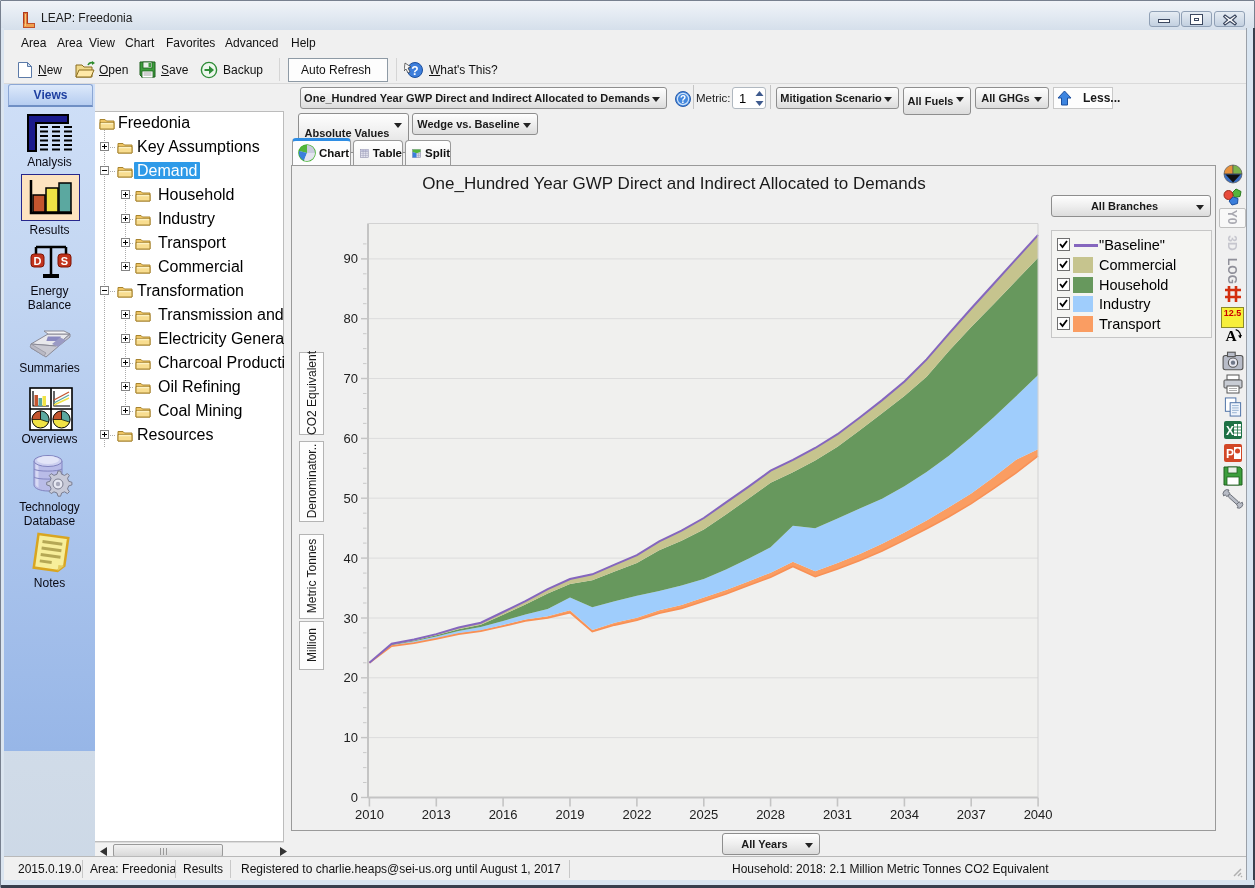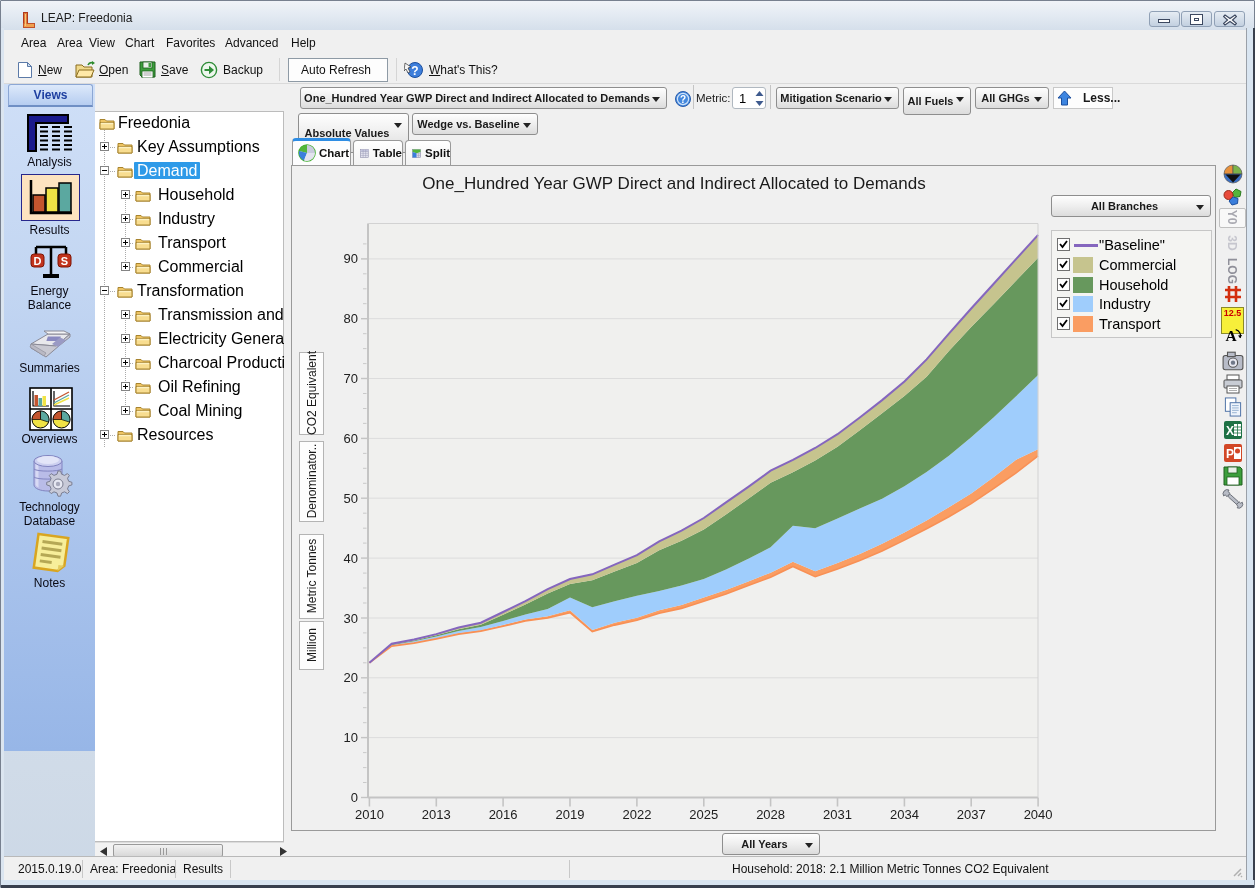--- a/index.html
+++ b/index.html
@@ -597,21 +597,21 @@
 
   <div class="abs" style="left:3px;top:124px;width:27px;height:20px;background:#f8f8f8;border:1px solid #c0c0c0;border-radius:2px;"></div>
   <div class="rtext" style="top:126px;transform:rotate(90deg);color:#a8a8b0;">Y0</div>
   <div class="rtext" style="top:152px;transform:rotate(90deg);color:#c6c6ce;">3D</div>
   <div class="rtext" style="top:180px;transform:rotate(90deg);color:#90909a;">LOG</div>
 
   <svg class="ricon" style="top:200px" width="20" height="20" viewBox="0 0 20 20">
     <path d="M6 2 V18 M13 2 V18 M2 6 H18 M2 13 H18" stroke="#d32f0f" stroke-width="2.6"></path>
   </svg>
 
-  <div class="abs" style="left:5px;top:223px;width:23px;height:27px;background:#f7ef3a;border:1px solid #8a8a2a;color:#c00;font-size:9px;font-weight:bold;text-align:center;line-height:11px;">12.5</div>
+  <div class="abs" style="left:5px;top:223px;width:23px;height:21px;background:#f7ef3a;border:1px solid #8a8a2a;color:#c00;font-size:9px;font-weight:bold;text-align:center;line-height:11px;">12.5</div>
 
   <svg class="ricon" style="top:242px" width="22" height="22" viewBox="0 0 22 22">
     <text x="9" y="17" font-size="17" font-weight="bold" fill="#000" text-anchor="middle" font-family="Liberation Serif">A</text>
     <path d="M14 4 a7 7 0 0 1 5 9" fill="none" stroke="#000" stroke-width="1.4"></path>
     <path d="M21 10 l-2.2 3.4 -2.2 -3 z" fill="#000"></path>
   </svg>
 
   <svg class="ricon" style="top:267px" width="20" height="18" viewBox="0 0 20 18">
     <rect x="1" y="4" width="18" height="13" rx="2" fill="#b8bcc8" stroke="#555"></rect>
     <rect x="5" y="1" width="7" height="4" fill="#b8bcc8" stroke="#555"></rect>
@@ -660,20 +660,21 @@
     </g>
   </svg>
 </div>
 <div id="statusbar">
   <div class="abs" style="left:14px;top:5px;">2015.0.19.0</div>
   <div class="ssep" style="left:78px;"></div>
   <div class="abs" style="left:86px;top:5px;">Area: Freedonia</div>
   <div class="ssep" style="left:171px;"></div>
   <div class="abs" style="left:179px;top:5px;">Results</div>
   <div class="ssep" style="left:226px;"></div>
+  <div class="abs" style="left:237px;top:5px;">Registered to charlie.heaps@sei-us.org until August 1, 2017</div>
   <div class="ssep" style="left:565px;"></div>
   <div class="abs" style="left:728px;top:5px;">Household: 2018: 2.1 Million Metric Tonnes CO2 Equivalent</div>
   <svg class="abs" style="right:2px;top:8px" width="14" height="14" viewBox="0 0 14 14">
     <path d="M12 2 V12 H2 z" fill="none"></path>
     <path d="M11 4 L4 11 M11 8 L8 11 M11 12 L12 11" stroke="#b0b0b0" stroke-width="1.5"></path>
   </svg>
 </div>
 <div id="bottomstrip"></div>
 <div id="rightframe"></div>
 <div id="leftframe"></div>

